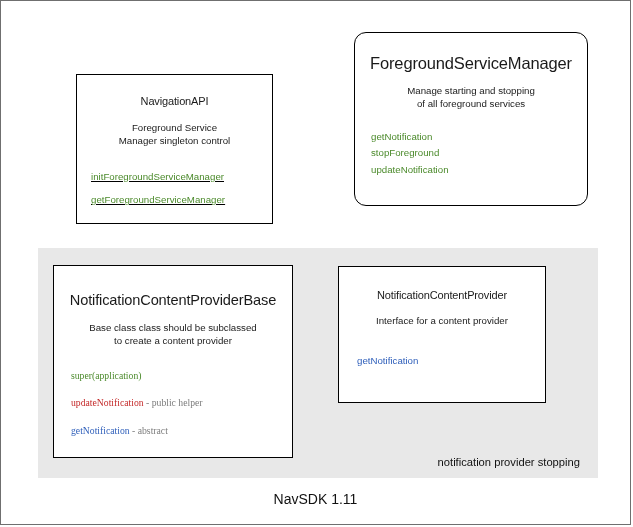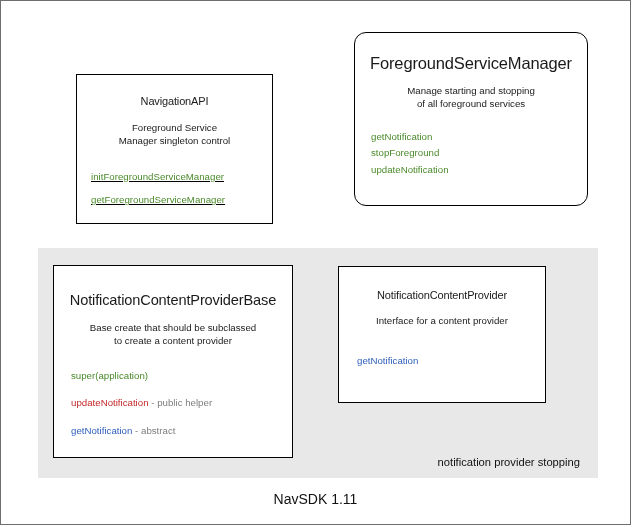--- a/index.html
+++ b/index.html
@@ -99,21 +99,21 @@
   #box-navigation-api .member-list     { margin-top: 23px; text-decoration: underline; }
   #box-navigation-api .member + .member{ margin-top: 12px; }
 
   #box-foreground-manager .class-title { margin-top: 21px; font-size: 16.5px; }
   #box-foreground-manager .class-desc  { margin-top: 13px; }
   #box-foreground-manager .member-list { margin-top: 20px; padding-left: 16px; }
   #box-foreground-manager .member + .member { margin-top: 5px; }
 
   #box-provider-base .class-title      { margin-top: 26px; font-size: 14.6px; }
   #box-provider-base .class-desc       { margin-top: 14px; }
-  #box-provider-base .member-list      { margin-top: 22px; padding-left: 17px; }
+  #box-provider-base .member-list      { margin-top: 22px; padding-left: 17px; font-family: Liberation Serif, serif; }
   #box-provider-base .member + .member { margin-top: 16px; }
 
   #box-content-provider .class-title   { margin-top: 22px; }
   #box-content-provider .class-desc    { margin-top: 14px; }
   #box-content-provider .member-list   { margin-top: 27px; padding-left: 18px; }
 </style>
 </head>
 <body>
 
 <div id="canvas">
@@ -153,21 +153,21 @@
       </div>
       <div class="member">
         <span class="m-green">updateNotification</span><span class="m-note"></span>
       </div>
     </div>
   </div>
 
   <div class="class-box" id="box-provider-base">
     <div class="class-title">NotificationContentProviderBase</div>
     <div class="class-desc">
-      <div>Base create that should be subclassed</div>
+      <div>Base class class should be subclassed</div>
       <div>to create a content provider</div>
     </div>
     <div class="member-list">
       <div class="member">
         <span class="m-green">super(application)</span><span class="m-note"></span>
       </div>
       <div class="member">
         <span class="m-red">updateNotification</span><span class="m-note"> - public helper</span>
       </div>
       <div class="member">

